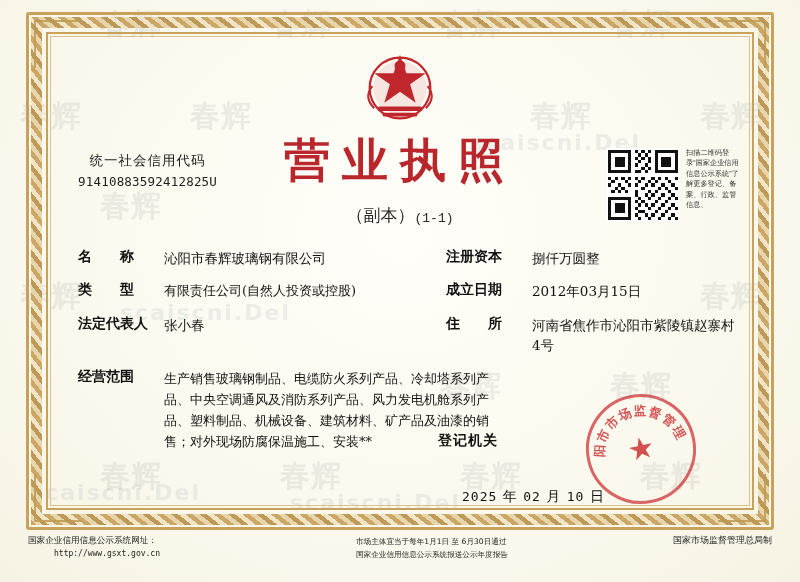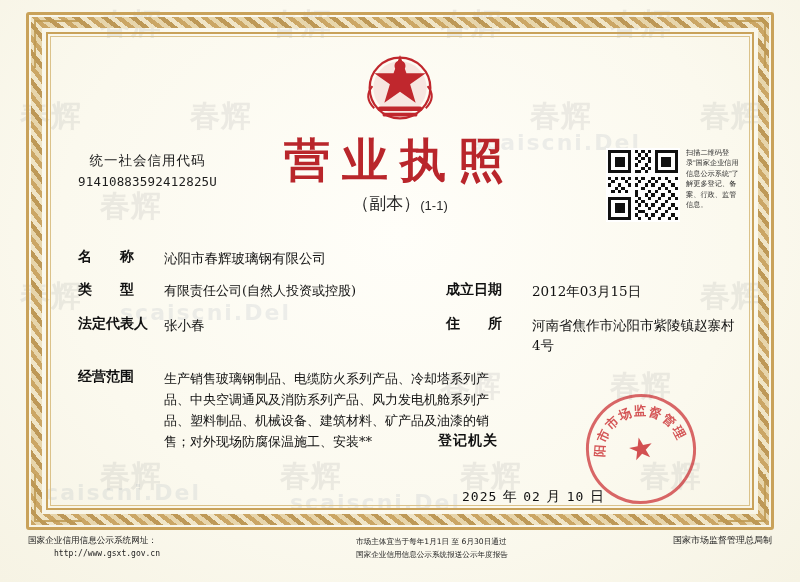--- a/index.html
+++ b/index.html
@@ -102,21 +102,22 @@
   }
   .title {
     font-family: "DejaVu Serif", "Liberation Serif", serif;
     font-size: 46px;
     font-weight: bold;
     color: #b9262b;
     letter-spacing: 12px;
     text-shadow: 0 1px 0 rgba(255,255,255,.6);
   }
   .subtitle {
-    font-family: Liberation Sans, sans-serif;
+    margin-top: 12px;
+    font-family: Liberation Mono, monospace;
     font-size: 17px;
     color: #2a2a2a;
   }
   .subtitle .num {
     font-size: 13px;
     vertical-align: -1px;
   }
   
   .code-block {
     position: absolute;
@@ -464,20 +465,24 @@
     </svg>
   </div>
   <div class="qr-note">扫描二维码登录“国家企业信用信息公示系统”了解更多登记、备案、行政、监管信息。</div>
 
   <div class="fields">
     <div class="row">
       <div class="col-left">
         <span class="flabel">名　　称</span>
         <span class="fvalue">沁阳市春辉玻璃钢有限公司</span>
       </div>
+      <div class="col-right">
+        <span class="flabel">注册资本</span>
+        <span class="fvalue">捌仟万圆整</span>
+      </div>
     </div>
 
     <div class="row">
       <div class="col-left">
         <span class="flabel">类　　型</span>
         <span class="fvalue small">有限责任公司(自然人投资或控股)</span>
       </div>
       <div class="col-right">
         <span class="flabel">成立日期</span>
         <span class="fvalue">2012年03月15日</span>

